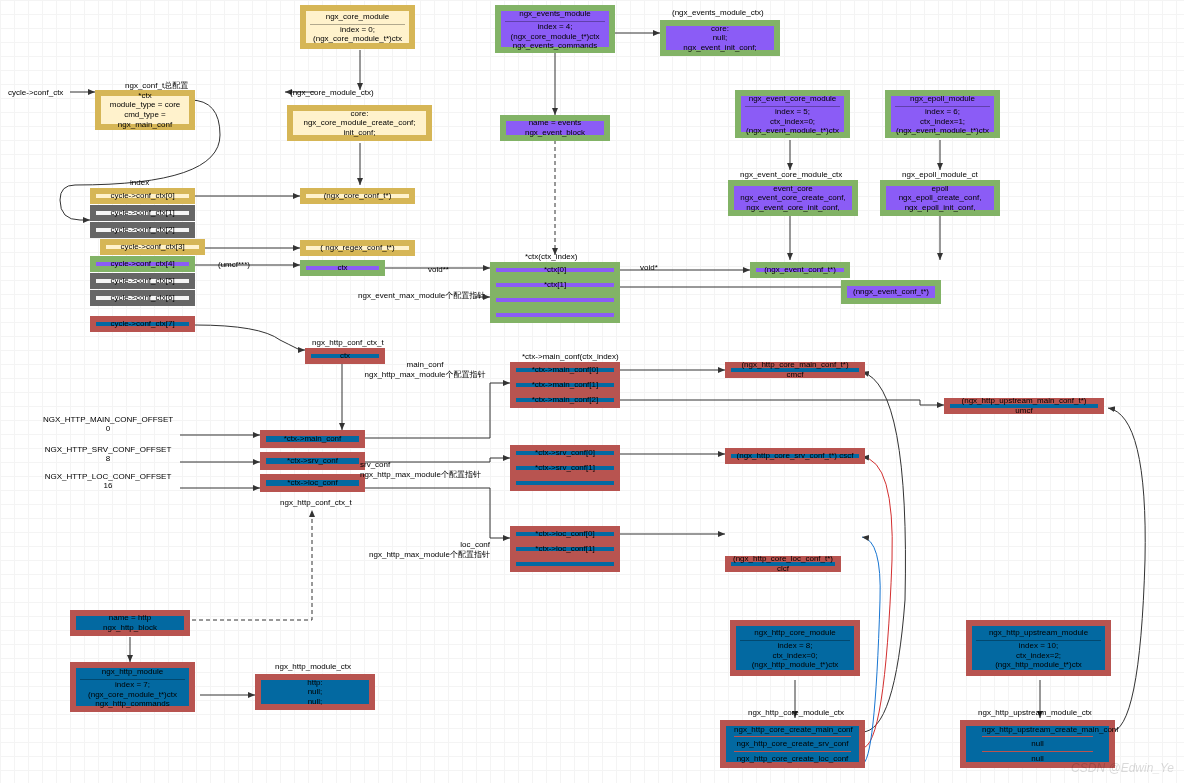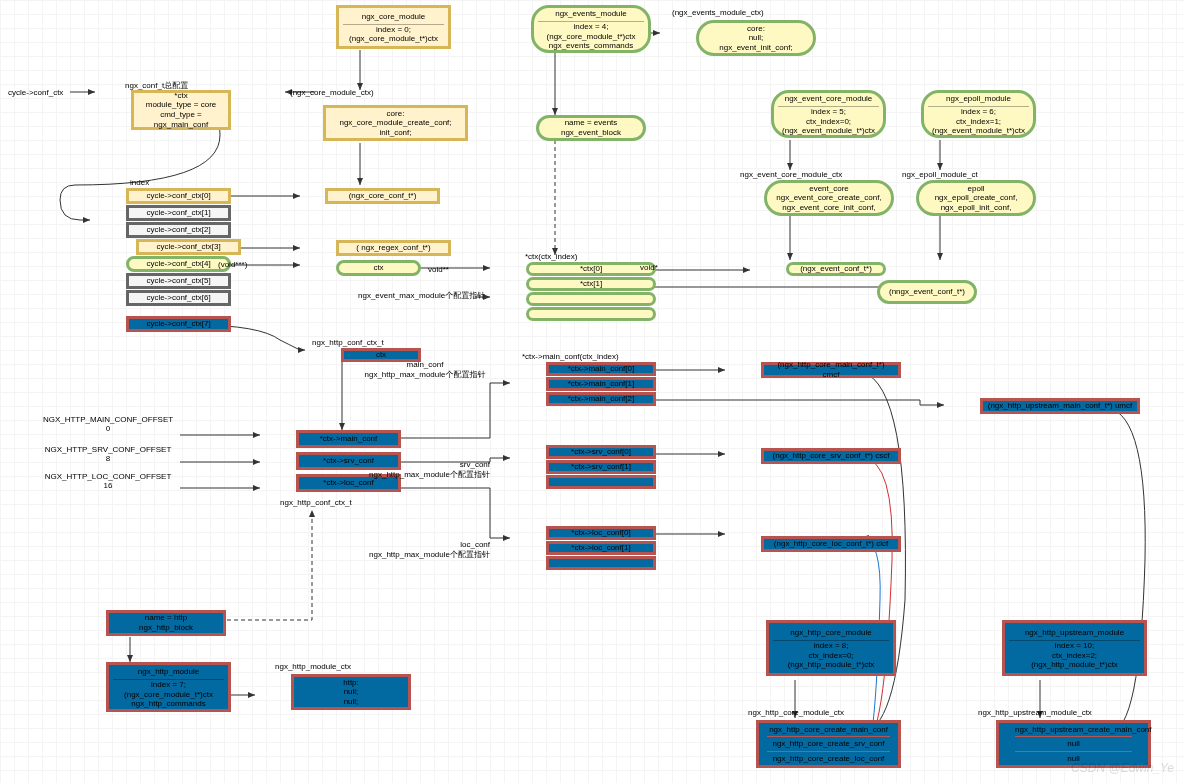--- a/index.html
+++ b/index.html
@@ -12,32 +12,31 @@
       linear-gradient(#f4f4f4 1px, transparent 1px),
       linear-gradient(90deg, #f4f4f4 1px, transparent 1px);
     background-size: 14px 14px;
     width: 1184px;
     height: 783px;
     position: relative;
     overflow: hidden;
   }
   .box {
     position: absolute;
-    border: 3px solid #22c55e;
+    border: 6px solid #22c55e;
     display: flex;
     flex-direction: column;
     align-items: center;
     justify-content: center;
     text-align: center;
     padding: 2px 4px;
     line-height: 1.2;
-    margin-left: 36px;
   }
   .yellow { background: #fff2cc; border-color: #d6b656; }
-  .green  { background: #fef9c3; border-color: #82b366; border-radius: 18px; }
+  .green  { background: #8b5cf6; border-color: #82b366; }
   .pink   { background: #0369a1; border-color: #b85450; }
   .grey   { background: #f5f5f5; border-color: #666; }
   .label  { position: absolute; background: transparent; border: none; white-space: nowrap; }
   .title-row {
     width: 100%;
     border-bottom: 1px solid rgba(0,0,0,0.3);
     padding: 2px 0;
     font-weight: normal;
   }
   .body-row {
@@ -206,25 +205,25 @@
 
 <div class="box yellow" style="left:90px;top:188px;width:105px;height:16px">cycle-&gt;conf_ctx[0]</div>
 <div class="box grey" style="left:90px;top:205px;width:105px;height:16px">cycle-&gt;conf_ctx[1]</div>
 <div class="box grey" style="left:90px;top:222px;width:105px;height:16px">cycle-&gt;conf_ctx[2]</div>
 <div class="box yellow" style="left:100px;top:239px;width:105px;height:16px">cycle-&gt;conf_ctx[3]</div>
 <div class="box green" style="left:90px;top:256px;width:105px;height:16px">cycle-&gt;conf_ctx[4]</div>
 <div class="box grey" style="left:90px;top:273px;width:105px;height:16px">cycle-&gt;conf_ctx[5]</div>
 <div class="box grey" style="left:90px;top:290px;width:105px;height:16px">cycle-&gt;conf_ctx[6]</div>
 <div class="box pink" style="left:90px;top:316px;width:105px;height:16px">cycle-&gt;conf_ctx[7]</div>
 
-<div class="box yellow" style="left:289px;top:188px;width:115px;height:16px">(ngx_core_conf_t*)</div>
+<div class="box yellow" style="left:300px;top:188px;width:115px;height:16px">(ngx_core_conf_t*)</div>
 <div class="box yellow" style="left:300px;top:240px;width:115px;height:16px">( ngx_regex_conf_t*)</div>
 <div class="box green" style="left:300px;top:260px;width:85px;height:16px">ctx</div>
 
-<div class="label" style="left:218px;top:260px">(void***)</div>
+<div class="label" style="left:218px;top:260px">(umcf***)</div>
 <div class="label" style="left:428px;top:265px">void**</div>
 
 <div class="label" style="left:525px;top:252px">*ctx(ctx_index)</div>
 <div class="box green" style="left:490px;top:262px;width:130px;height:14px">*ctx[0]</div>
 <div class="box green" style="left:490px;top:277px;width:130px;height:14px">*ctx[1]</div>
 <div class="box green" style="left:490px;top:292px;width:130px;height:14px"></div>
 <div class="box green" style="left:490px;top:307px;width:130px;height:14px"></div>
 
 <div class="label" style="left:640px;top:263px">void*</div>
 <div class="label" style="left:358px;top:290px">ngx_event_max_module个配置指针</div>
@@ -250,33 +249,33 @@
 <div class="label" style="left:522px;top:352px">*ctx-&gt;main_conf(ctx_index)</div>
 <div class="box pink" style="left:510px;top:362px;width:110px;height:14px">*ctx-&gt;main_conf[0]</div>
 <div class="box pink" style="left:510px;top:377px;width:110px;height:14px">*ctx-&gt;main_conf[1]</div>
 <div class="box pink" style="left:510px;top:392px;width:110px;height:14px">*ctx-&gt;main_conf[2]</div>
 <div class="label" style="left:360px;top:360px;width:130px;text-align:center;white-space:pre">main_conf
 ngx_http_max_module个配置指针</div>
 
 <div class="box pink" style="left:510px;top:445px;width:110px;height:14px">*ctx-&gt;srv_conf[0]</div>
 <div class="box pink" style="left:510px;top:460px;width:110px;height:14px">*ctx-&gt;srv_conf[1]</div>
 <div class="box pink" style="left:510px;top:475px;width:110px;height:14px"></div>
-<div class="label" style="left:360px;top:460px;width:130px;text-align:right;white-space:pre">srv_conf
+<div class="label" style="left:360px;top:460px;width:130px;text-align:left;white-space:pre">srv_conf
 ngx_http_max_module个配置指针</div>
 
 <div class="box pink" style="left:510px;top:526px;width:110px;height:14px">*ctx-&gt;loc_conf[0]</div>
 <div class="box pink" style="left:510px;top:541px;width:110px;height:14px">*ctx-&gt;loc_conf[1]</div>
 <div class="box pink" style="left:510px;top:556px;width:110px;height:14px"></div>
 <div class="label" style="left:360px;top:540px;width:130px;text-align:right;white-space:pre">loc_conf
 ngx_http_max_module个配置指针</div>
 
 <div class="box pink" style="left:725px;top:362px;width:140px;height:16px">(ngx_http_core_main_conf_t*) cmcf</div>
 <div class="box pink" style="left:944px;top:398px;width:160px;height:16px">(ngx_http_upstream_main_conf_t*) umcf</div>
 <div class="box pink" style="left:725px;top:448px;width:140px;height:16px">(ngx_http_core_srv_conf_t*) cscf</div>
-<div class="box pink" style="left:725px;top:536px;width:140px;height:16px">(ngx_http_core_loc_conf_t*) clcf</div>
+<div class="box pink" style="left:725px;top:556px;width:116px;height:16px">(ngx_http_core_loc_conf_t*) clcf</div>
 
 <div class="box pink" style="left:70px;top:610px;width:120px;height:26px">
   <div>name = http</div>
   <div>ngx_http_block</div>
 </div>
 
 <div class="box pink" style="left:70px;top:662px;width:125px;height:50px">
   <div class="title-row">ngx_http_module</div>
   <div>index = 7;</div>
   <div>(ngx_core_module_t*)ctx</div>

